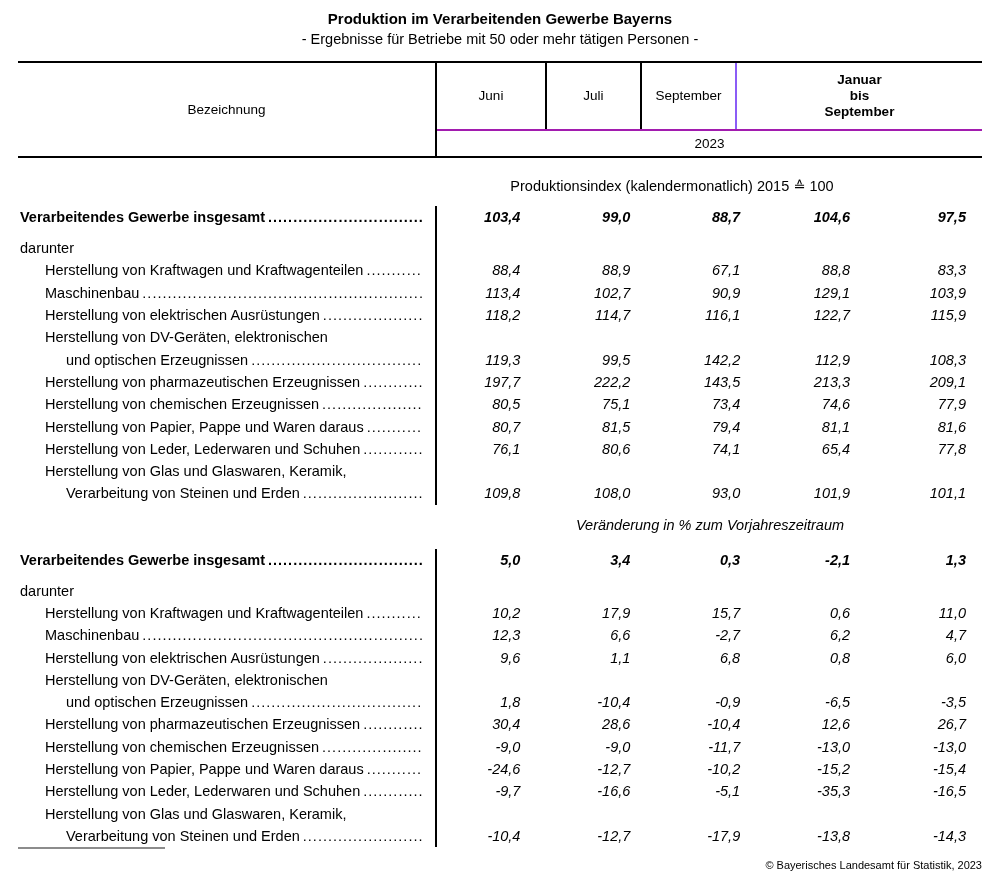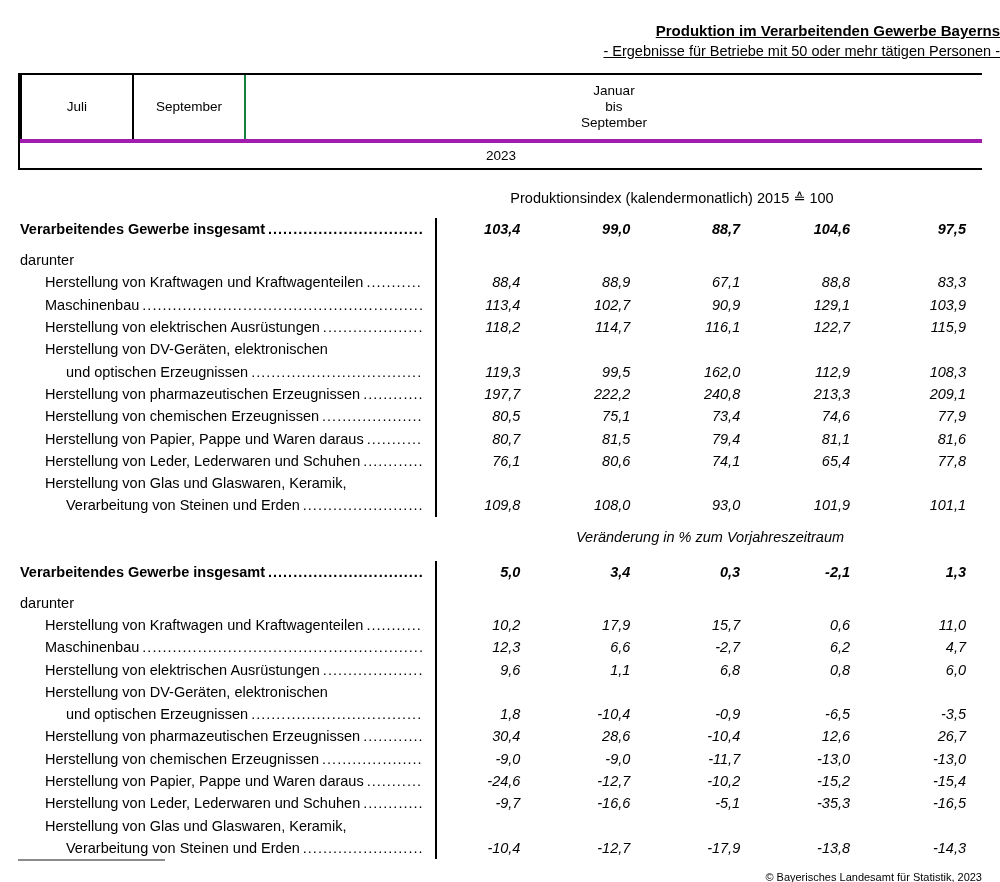--- a/index.html
+++ b/index.html
@@ -1,21 +1,21 @@
 <!DOCTYPE html>
 <html><head>
 <meta charset="utf-8">
 <style>
   html, body { margin:0; padding:0; }
   body {
     width:1000px; height:882px; overflow:hidden;
     background:#ffffff; color:#000;
     font-family:"Liberation Sans","DejaVu Sans",sans-serif;
   }
-  .titleblock { text-align:right; padding-top:21px;text-decoration:underline; }
+  .titleblock { text-align:center; padding-top:9px; }
   .title   { font-size:15px; font-weight:bold; line-height:20px; }
   .subtitle{ font-size:14.5px; line-height:20px; }
 
   .wrap { margin:0 18px; width:964px; }
 
   
   .thead {
     margin-top:12px; box-sizing:border-box;
     border-top:2px solid #000; border-bottom:2px solid #000;
     display:flex; height:97px;
@@ -26,24 +26,24 @@
     font-size:13.5px;
   }
   .th-right { flex:1; border-left:2px solid #000; display:flex; flex-direction:column; }
   .th-months { flex:1; display:flex; }
   .th-month {
     box-sizing:border-box; display:flex; align-items:center; justify-content:center;
     text-align:center; font-size:13.5px; line-height:16px;
   }
   .th-month span { white-space:pre-line; }
   .th-month.w0 { width:108px; }
-  .th-month.wm { width:112px; border-left:2px solid #000; }
-  .th-month.wl { flex:1;      border-left:2px solid #15803d; }
+  .th-month.wm { width:95px; border-left:2px solid #000; }
+  .th-month.wl { flex:1;      border-left:2px solid #8b5cf6;font-weight:bold; }
   .th-year {
-    height:25px; box-sizing:content-box; border-top:4px solid #a21caf;
+    height:25px; box-sizing:content-box; border-top:2px solid #a21caf;
     display:flex; align-items:center; justify-content:center; font-size:13.5px;
   }
 
   
   .sec-title { position:relative; height:48px; font-size:14.5px; }
   .sec-title.short { height:44px; }
   .sec-title .t { position:absolute; transform:translate(-50%,-50%); white-space:nowrap; }
   .sec-title .t.pos1 { left:626px; top:28px;margin-left:28px; }
   .sec-title .t.pos2 { left:692px; top:20px; font-style:italic; }
 
@@ -79,22 +79,26 @@
 
 <div class="page">
   <div class="titleblock">
     <div class="title">Produktion im Verarbeitenden Gewerbe Bayerns</div>
     <div class="subtitle">- Ergebnisse für Betriebe mit 50 oder mehr tätigen Personen -</div>
   </div>
 
   <div class="wrap">
 
     <div class="thead">
+      <div class="th-label">Bezeichnung</div>
       <div class="th-right">
         <div class="th-months" id="th-months">
+            <div class="th-month w0">
+              <span>Juni</span>
+            </div>
             <div class="th-month wm">
               <span>Juli</span>
             </div>
             <div class="th-month wm">
               <span>September</span>
             </div>
             <div class="th-month wl">
               <span>Januar
 bis
 September</span>
@@ -166,32 +170,32 @@
             <span class="leader"></span>
           </div>
         </div>
         <div class="row">
           <div class="cell-label" style="padding-left: 48px;">
             <span class="lbl">und optischen Erzeugnissen</span>
             <span class="leader">................................................................................................................................................................................................................................................</span>
           </div>
           <div class="cell-val">119,3</div>
           <div class="cell-val">99,5</div>
-          <div class="cell-val">162,0</div>
+          <div class="cell-val">142,2</div>
           <div class="cell-val">112,9</div>
           <div class="cell-val last">108,3</div>
         </div>
         <div class="row">
           <div class="cell-label" style="padding-left: 27px;">
             <span class="lbl">Herstellung von pharmazeutischen Erzeugnissen</span>
             <span class="leader">................................................................................................................................................................................................................................................</span>
           </div>
           <div class="cell-val">197,7</div>
           <div class="cell-val">222,2</div>
-          <div class="cell-val">240,8</div>
+          <div class="cell-val">143,5</div>
           <div class="cell-val">213,3</div>
           <div class="cell-val last">209,1</div>
         </div>
         <div class="row">
           <div class="cell-label" style="padding-left: 27px;">
             <span class="lbl">Herstellung von chemischen Erzeugnissen</span>
             <span class="leader">................................................................................................................................................................................................................................................</span>
           </div>
           <div class="cell-val">80,5</div>
           <div class="cell-val">75,1</div>

